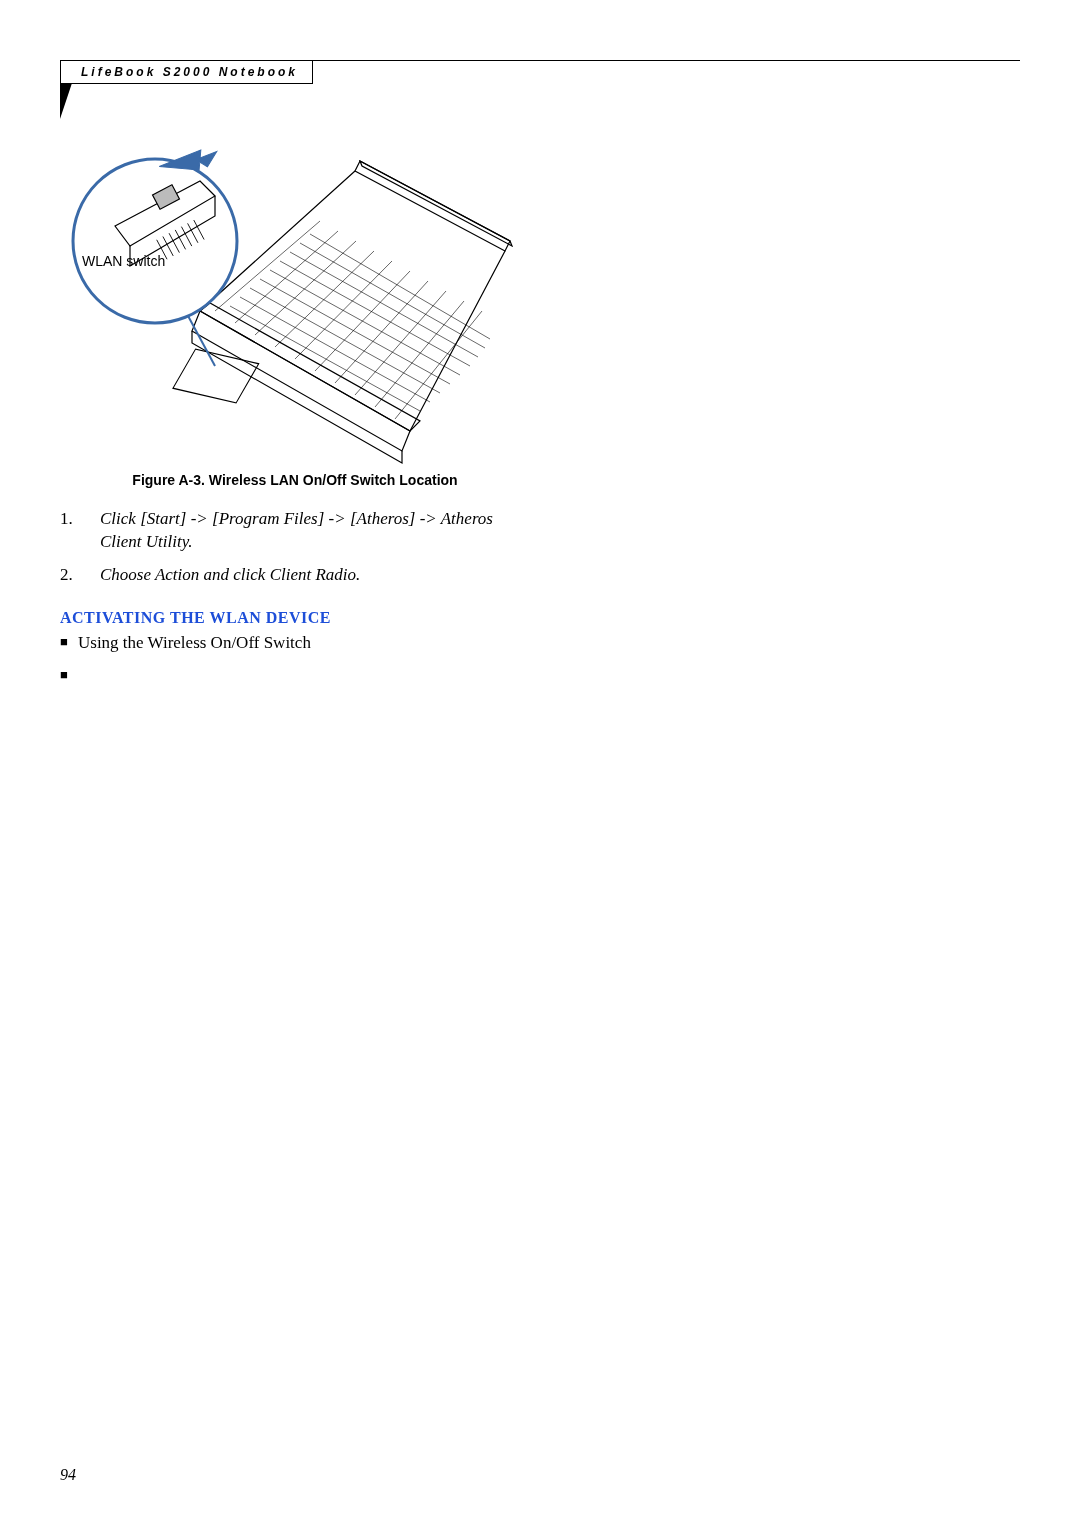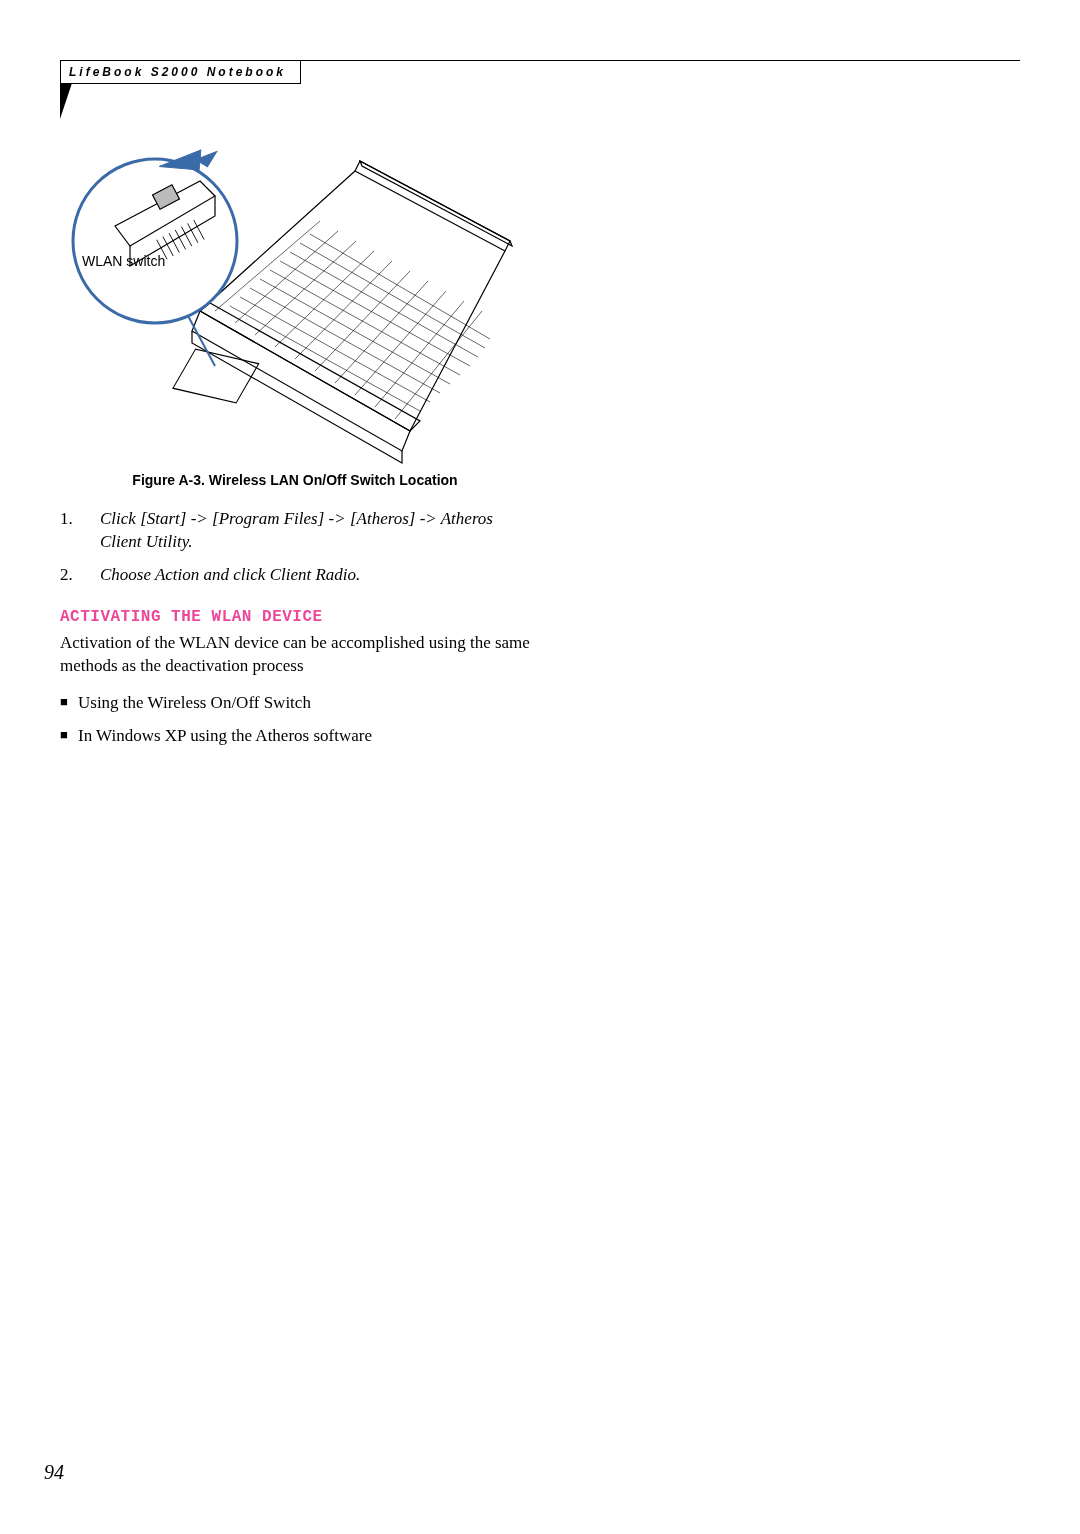--- a/index.html
+++ b/index.html
@@ -22,21 +22,21 @@
     width: 100%;
     position: relative;
   }
   .header-tab {
     position: absolute;
     top: -1.5px;
     left: 0;
     background: #fff;
     border: 1.5px solid #000;
     border-top: 1.5px solid #000;
-    padding: 4px 14px 4px 8px;
+    padding: 4px 14px 4px 20px;
     font-family: Verdana, Geneva, sans-serif;
     font-size: 12px;
     font-style: italic;
     letter-spacing: 3px;
     font-weight: bold;
   }
   .tab-notch {
     position: absolute;
     left: -1.5px;
     top: 100%;
@@ -84,24 +84,24 @@
   }
   .ol-num {
     width: 40px;
     flex-shrink: 0;
   }
   .ol-text {
     flex: 1;
     font-style: italic;
   }
   .section-heading {
-    font-family: Liberation Mono, monospace;
+    font-family: Liberation Serif, serif;
     font-size: 16px;
     font-weight: bold;
-    color: #ec4899;
+    color: #1d4ed8;
     letter-spacing: 0.5px;
     margin-top: 20px;
     margin-bottom: 4px;
   }
   .para {
     margin-bottom: 14px;
   }
   .ul {
     list-style: none;
   }
@@ -111,24 +111,24 @@
   }
   .bullet {
     width: 18px;
     flex-shrink: 0;
     font-size: 13px;
     line-height: 1.6;
   }
   .page-number {
     position: absolute;
     bottom: 50px;
-    left: 44px;
+    left: 60px;
     font-family: Georgia, serif;
     font-style: italic;
-    font-size: 20px;
+    font-size: 16px;
   }
   .wlan-label {
     font-family: Verdana, Geneva, sans-serif;
     font-size: 14px;
   }
 </style>
 </head>
 <body>
 
 <div class="page">
@@ -220,30 +220,28 @@
         <div class="ol-text">Click [Start] -&gt; [Program Files] -&gt; [Atheros] -&gt; Atheros Client Utility.</div>
       </div>
       <div class="ol-item">
         <div class="ol-num">2.</div>
         <div class="ol-text">Choose Action and click Client Radio.</div>
       </div>
     </div>
 
     <div class="section-heading">ACTIVATING THE WLAN DEVICE</div>
 
-    <div class="para">Activation of the WLAN device can be accomplished using the same methods as the deactivation process</div>
 
     <div class="ul">
       <div class="ul-item">
         <div class="bullet">■</div>
         <div>Using the Wireless On/Off Switch</div>
       </div>
       <div class="ul-item">
         <div class="bullet">■</div>
-        <div>In Windows XP using the Atheros software</div>
       </div>
     </div>
 
   </div>
 
   <div class="page-number">94</div>
 
 </div>
 
 </body></html>

